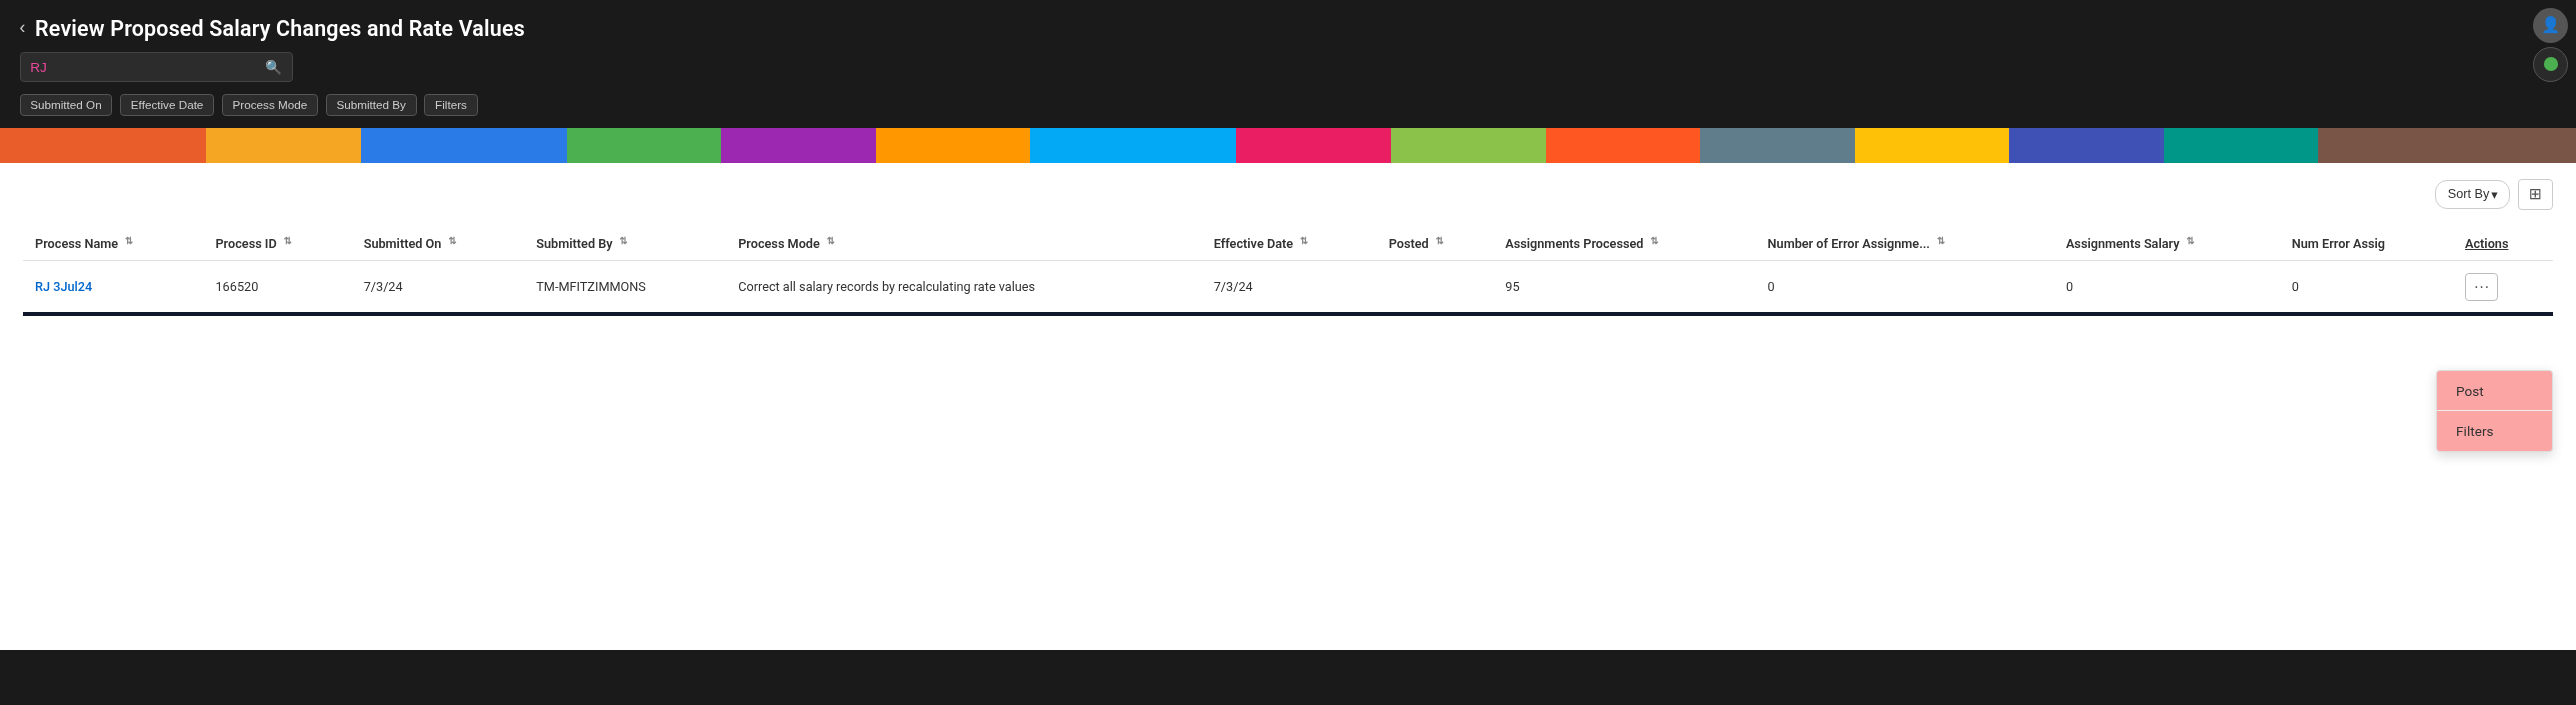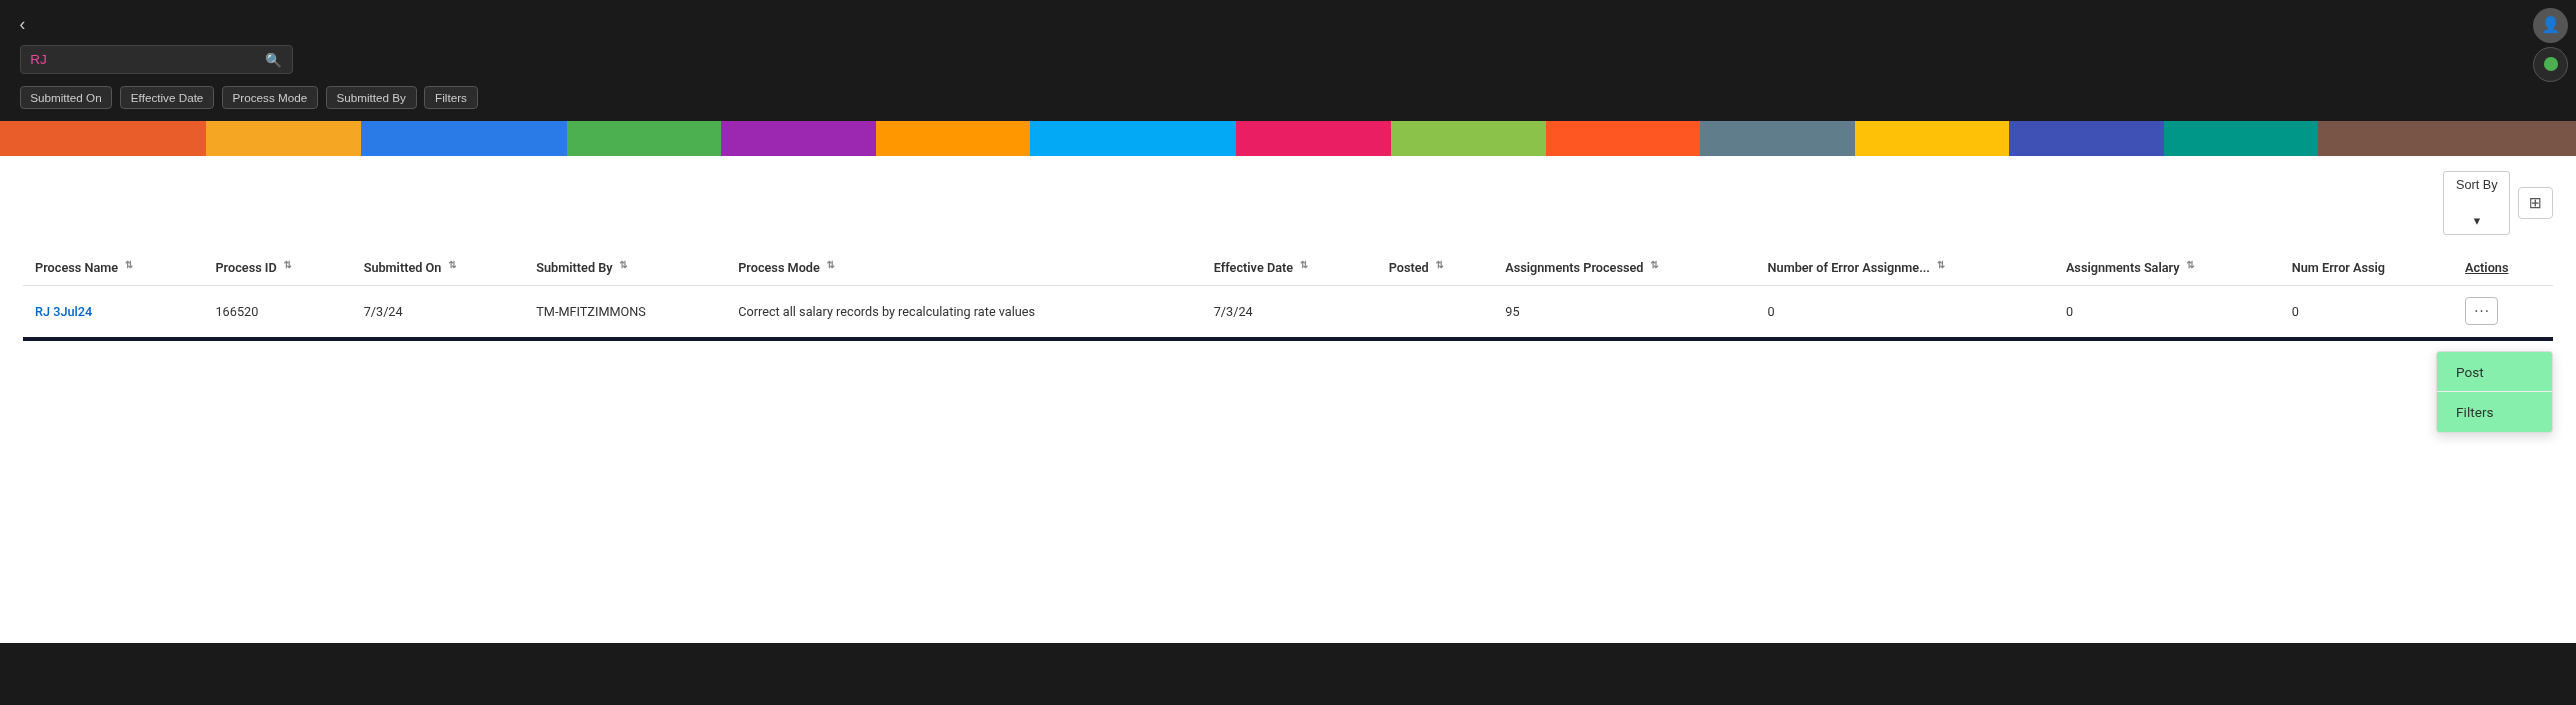--- a/index.html
+++ b/index.html
@@ -127,29 +127,28 @@
       display: flex;
       justify-content: flex-end;
       align-items: center;
       margin-bottom: 15.6px;
       gap: 7.8px;
     }
 
     .sort-by-btn {
       display: flex;
       align-items: center;
-      gap: 21px;
+      gap: 2px;
       border: 1px solid #ccc;
-      border-radius: 3px;
+      border-radius: 12px;
       padding: 5.8px 11.7px;
       font-size: 12.7px;
       color: #333;
       background: #fff;
       cursor: pointer;
-      flex-direction: column;
     }
 
     .view-toggle-btn {
       border: 1px solid #ccc;
       border-radius: 3.9px;
       padding: 5.8px 9.7px;
       background: #fff;
       cursor: pointer;
       color: #555;
       font-size: 15.6px;
@@ -209,22 +208,22 @@
       padding: 3.9px 7.8px;
       cursor: pointer;
       font-size: 15.6px;
       color: #555;
     }
 
     
     .dropdown-menu {
       position: fixed;
       right: 23.4px;
-      top: 351px;
-      background: #86efac;
+      top: 370px;
+      background: #fca5a5;
       border: 1px solid #ddd;
       border-radius: 3.9px;
       box-shadow: 0 3.9px 11.7px rgba(0,0,0,0.15);
       z-index: 100;
       min-width: 117px;
     }
 
     .dropdown-item {
       padding: 11.7px 19.5px;
       font-size: 13.6px;
@@ -302,20 +301,21 @@
     <span>👤</span>
   </button>
   <button class="status-dot-btn">
     <div class="status-dot"></div>
   </button>
 </div>
 
 <div class="header">
   <div class="header-title-row">
     <button class="back-btn">‹</button>
+    <h1 class="page-title">Review Proposed Salary Changes and Rate Values</h1>
   </div>
   <div class="search-row">
     <div class="search-box">
       <input class="search-input" type="text" value="RJ" style="">
       <button class="search-icon-btn">
         <span>🔍</span>
       </button>
     </div>
   </div>
   <div class="filter-tags">

